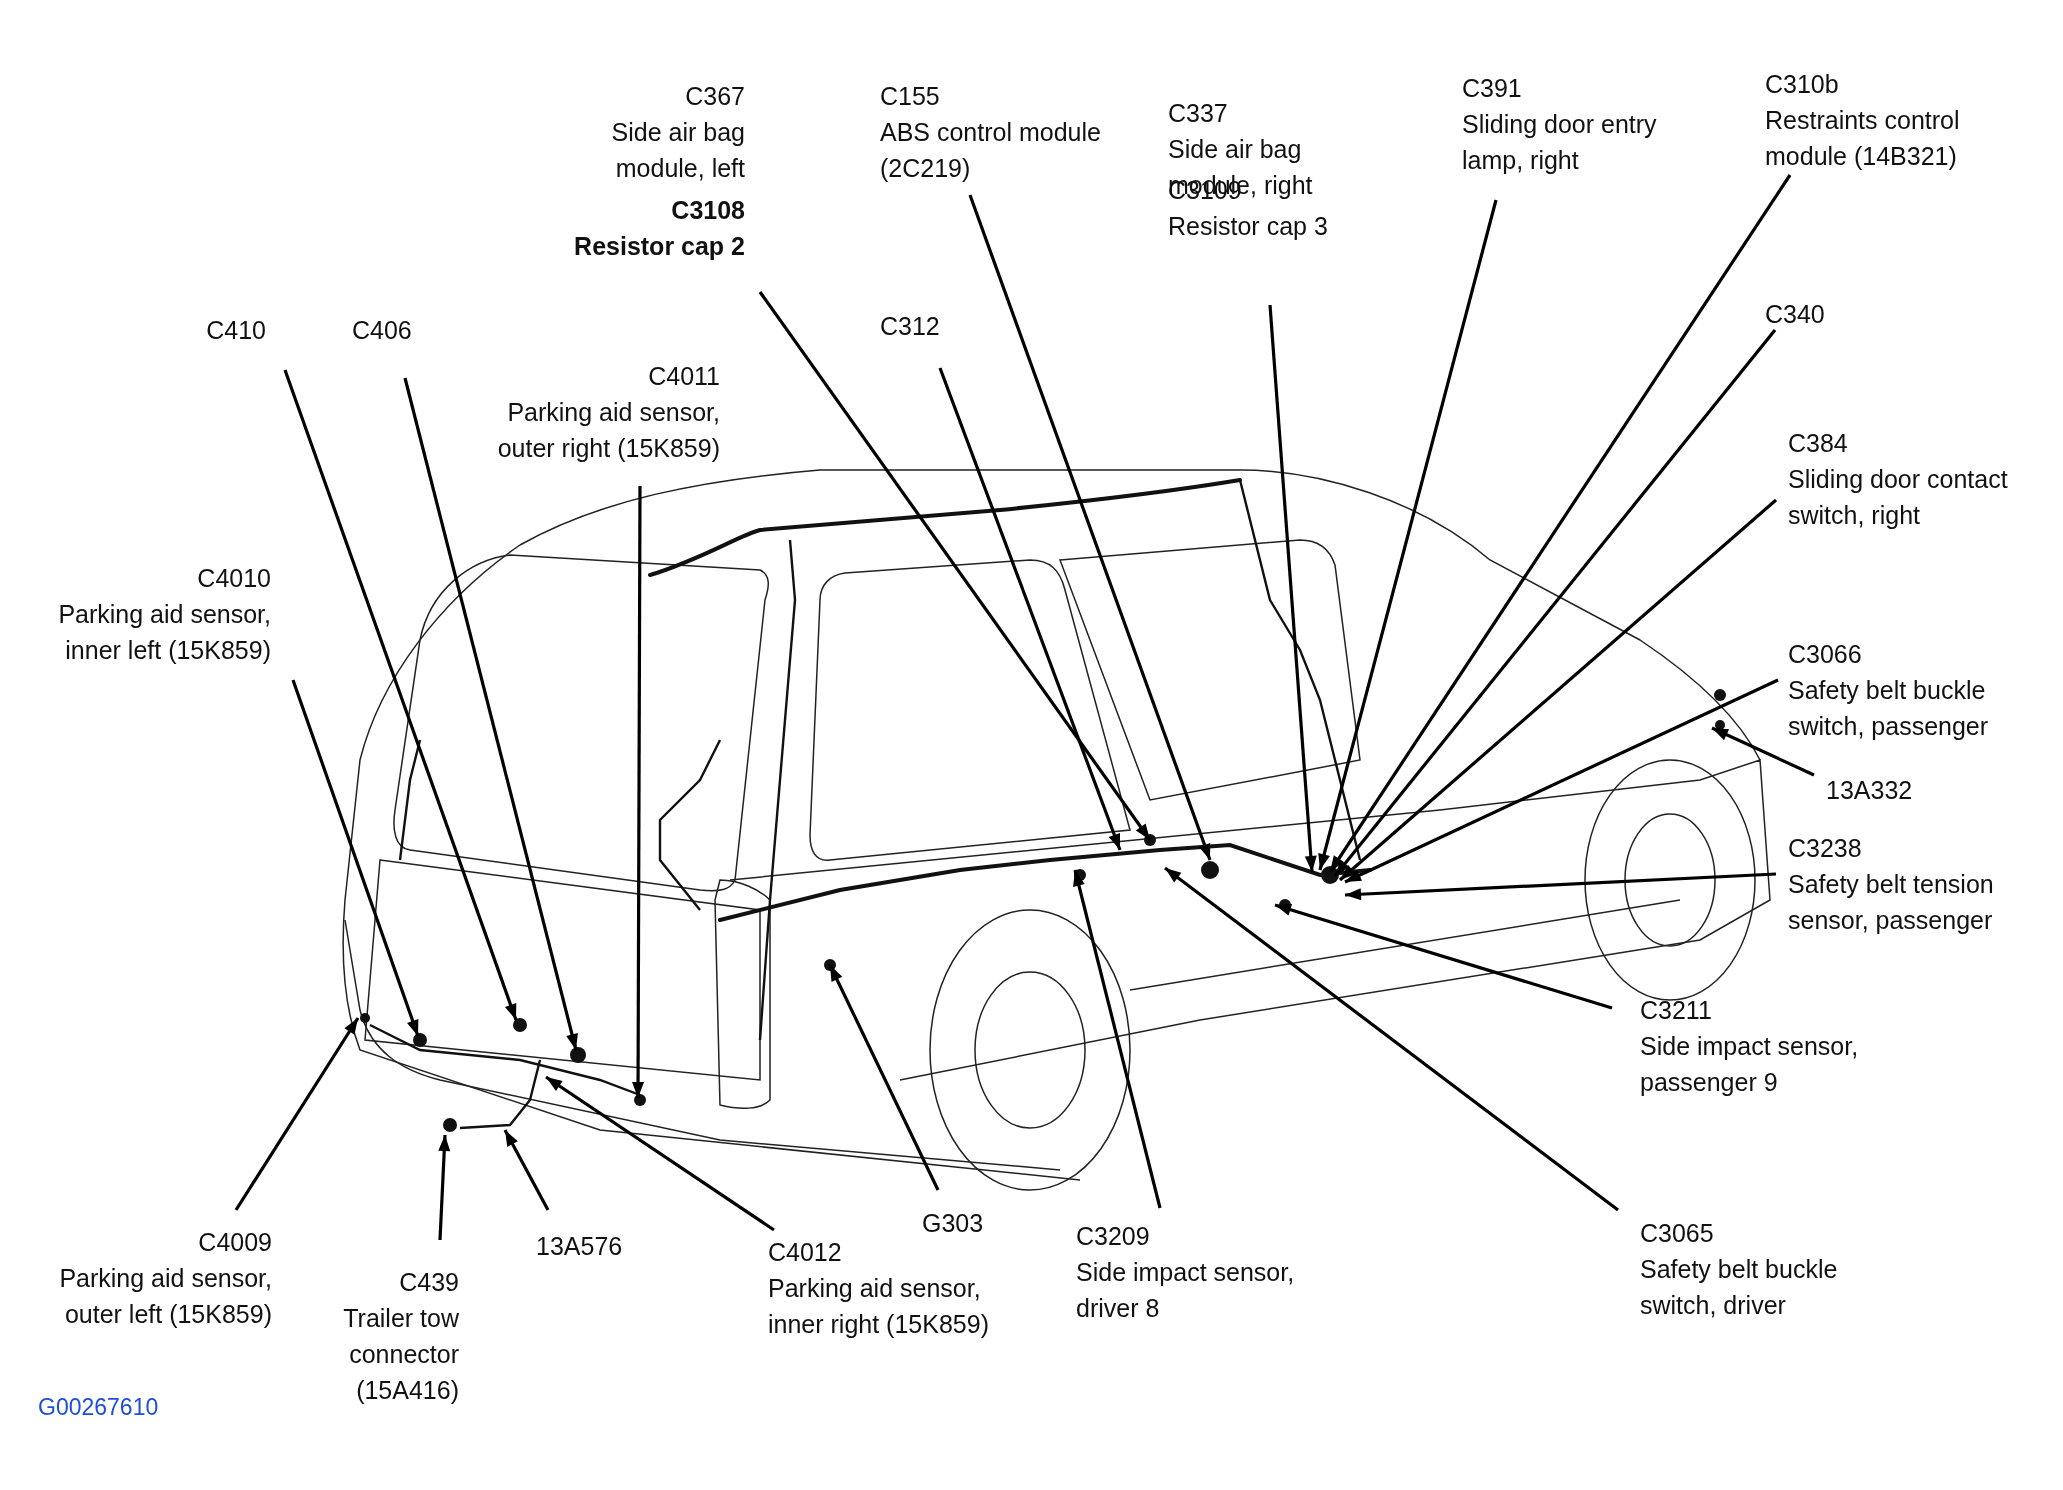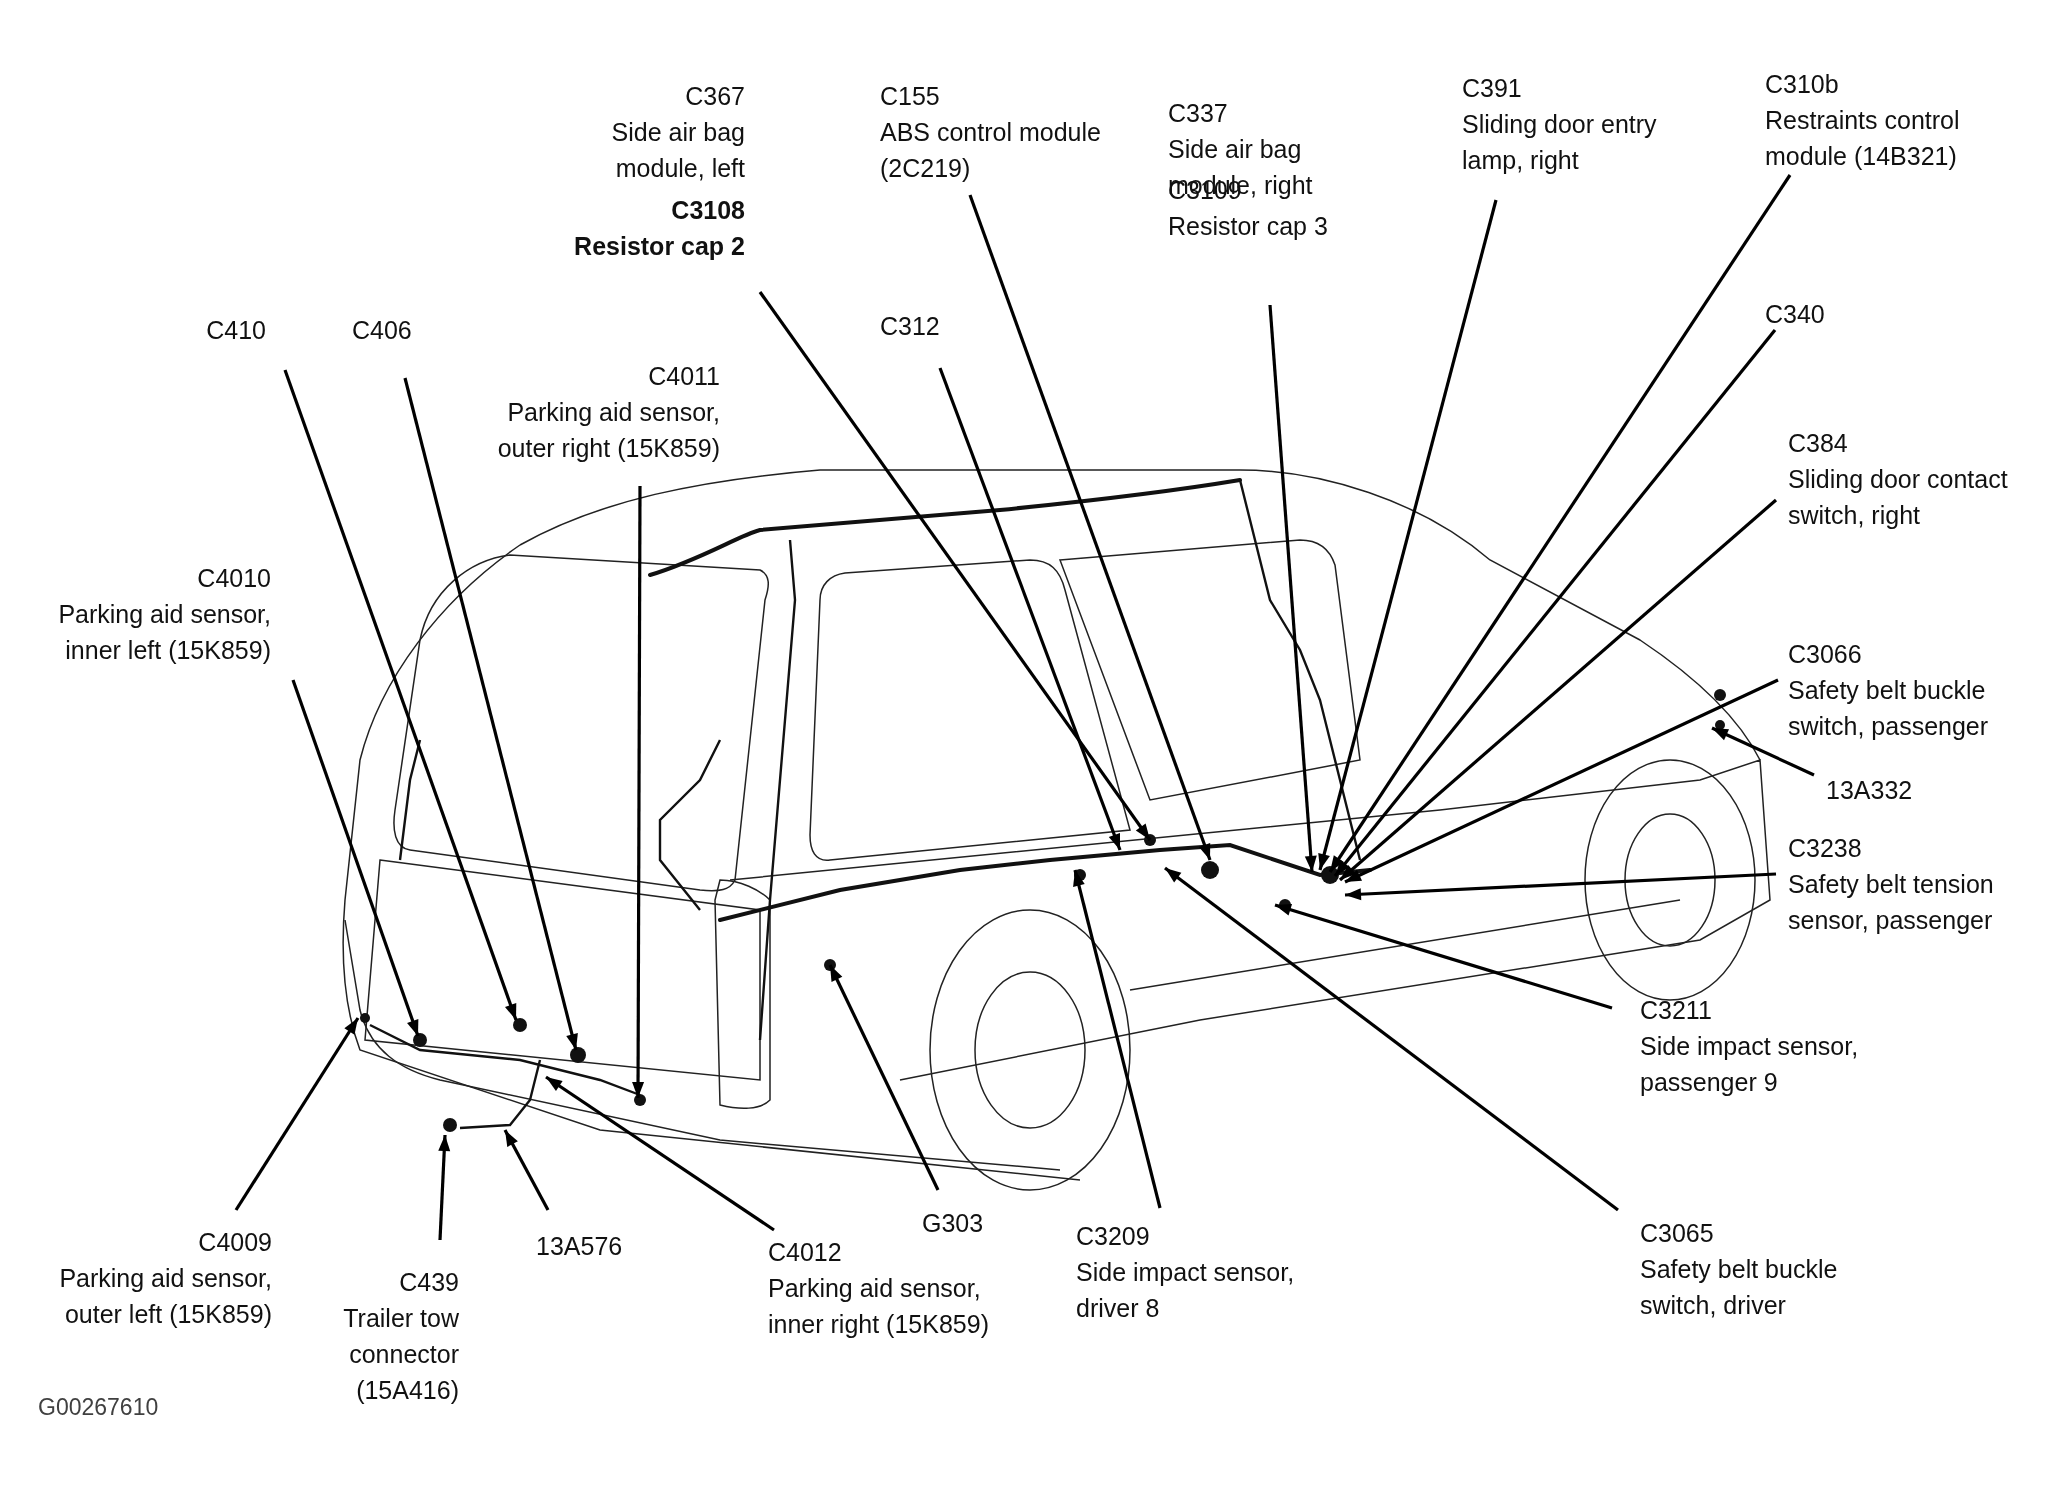--- a/index.html
+++ b/index.html
@@ -2,21 +2,21 @@
 <html><head>
 <meta charset="utf-8">
 <style>
   html, body { margin: 0; padding: 0; background: #ffffff; }
   body { width: 2063px; height: 1490px; position: relative; overflow: hidden;
          font-family: "Liberation Sans", sans-serif; color: #111; }
   #diagram { position: absolute; left: 0; top: 0; width: 2063px; height: 1490px; }
   .lbl { position: absolute; font-size: 25px; line-height: 36px; white-space: nowrap; }
   .lbl span { display: block; }
   .r { text-align: right; }
-  .fig-id { position: absolute; font-size: 23px; left: 38px; top: 1394px; color: #404040; }
+  .fig-id { position: absolute; font-size: 23px; left: 38px; top: 1394px; color: #1d4ed8; }
   svg .van { fill: none; stroke: #222; stroke-width: 1.5; }
   svg .harness { fill: none; stroke: #111; stroke-width: 4; stroke-linecap: round; }
   svg .harness-thin { fill: none; stroke: #111; stroke-width: 2.4; }
   svg .leader { stroke: #000; stroke-width: 3.2; }
   svg .conn { fill: #111; }
 </style>
 </head>
 <body>
 
 <svg id="diagram" viewBox="0 0 2063 1490" xmlns="http://www.w3.org/2000/svg">

